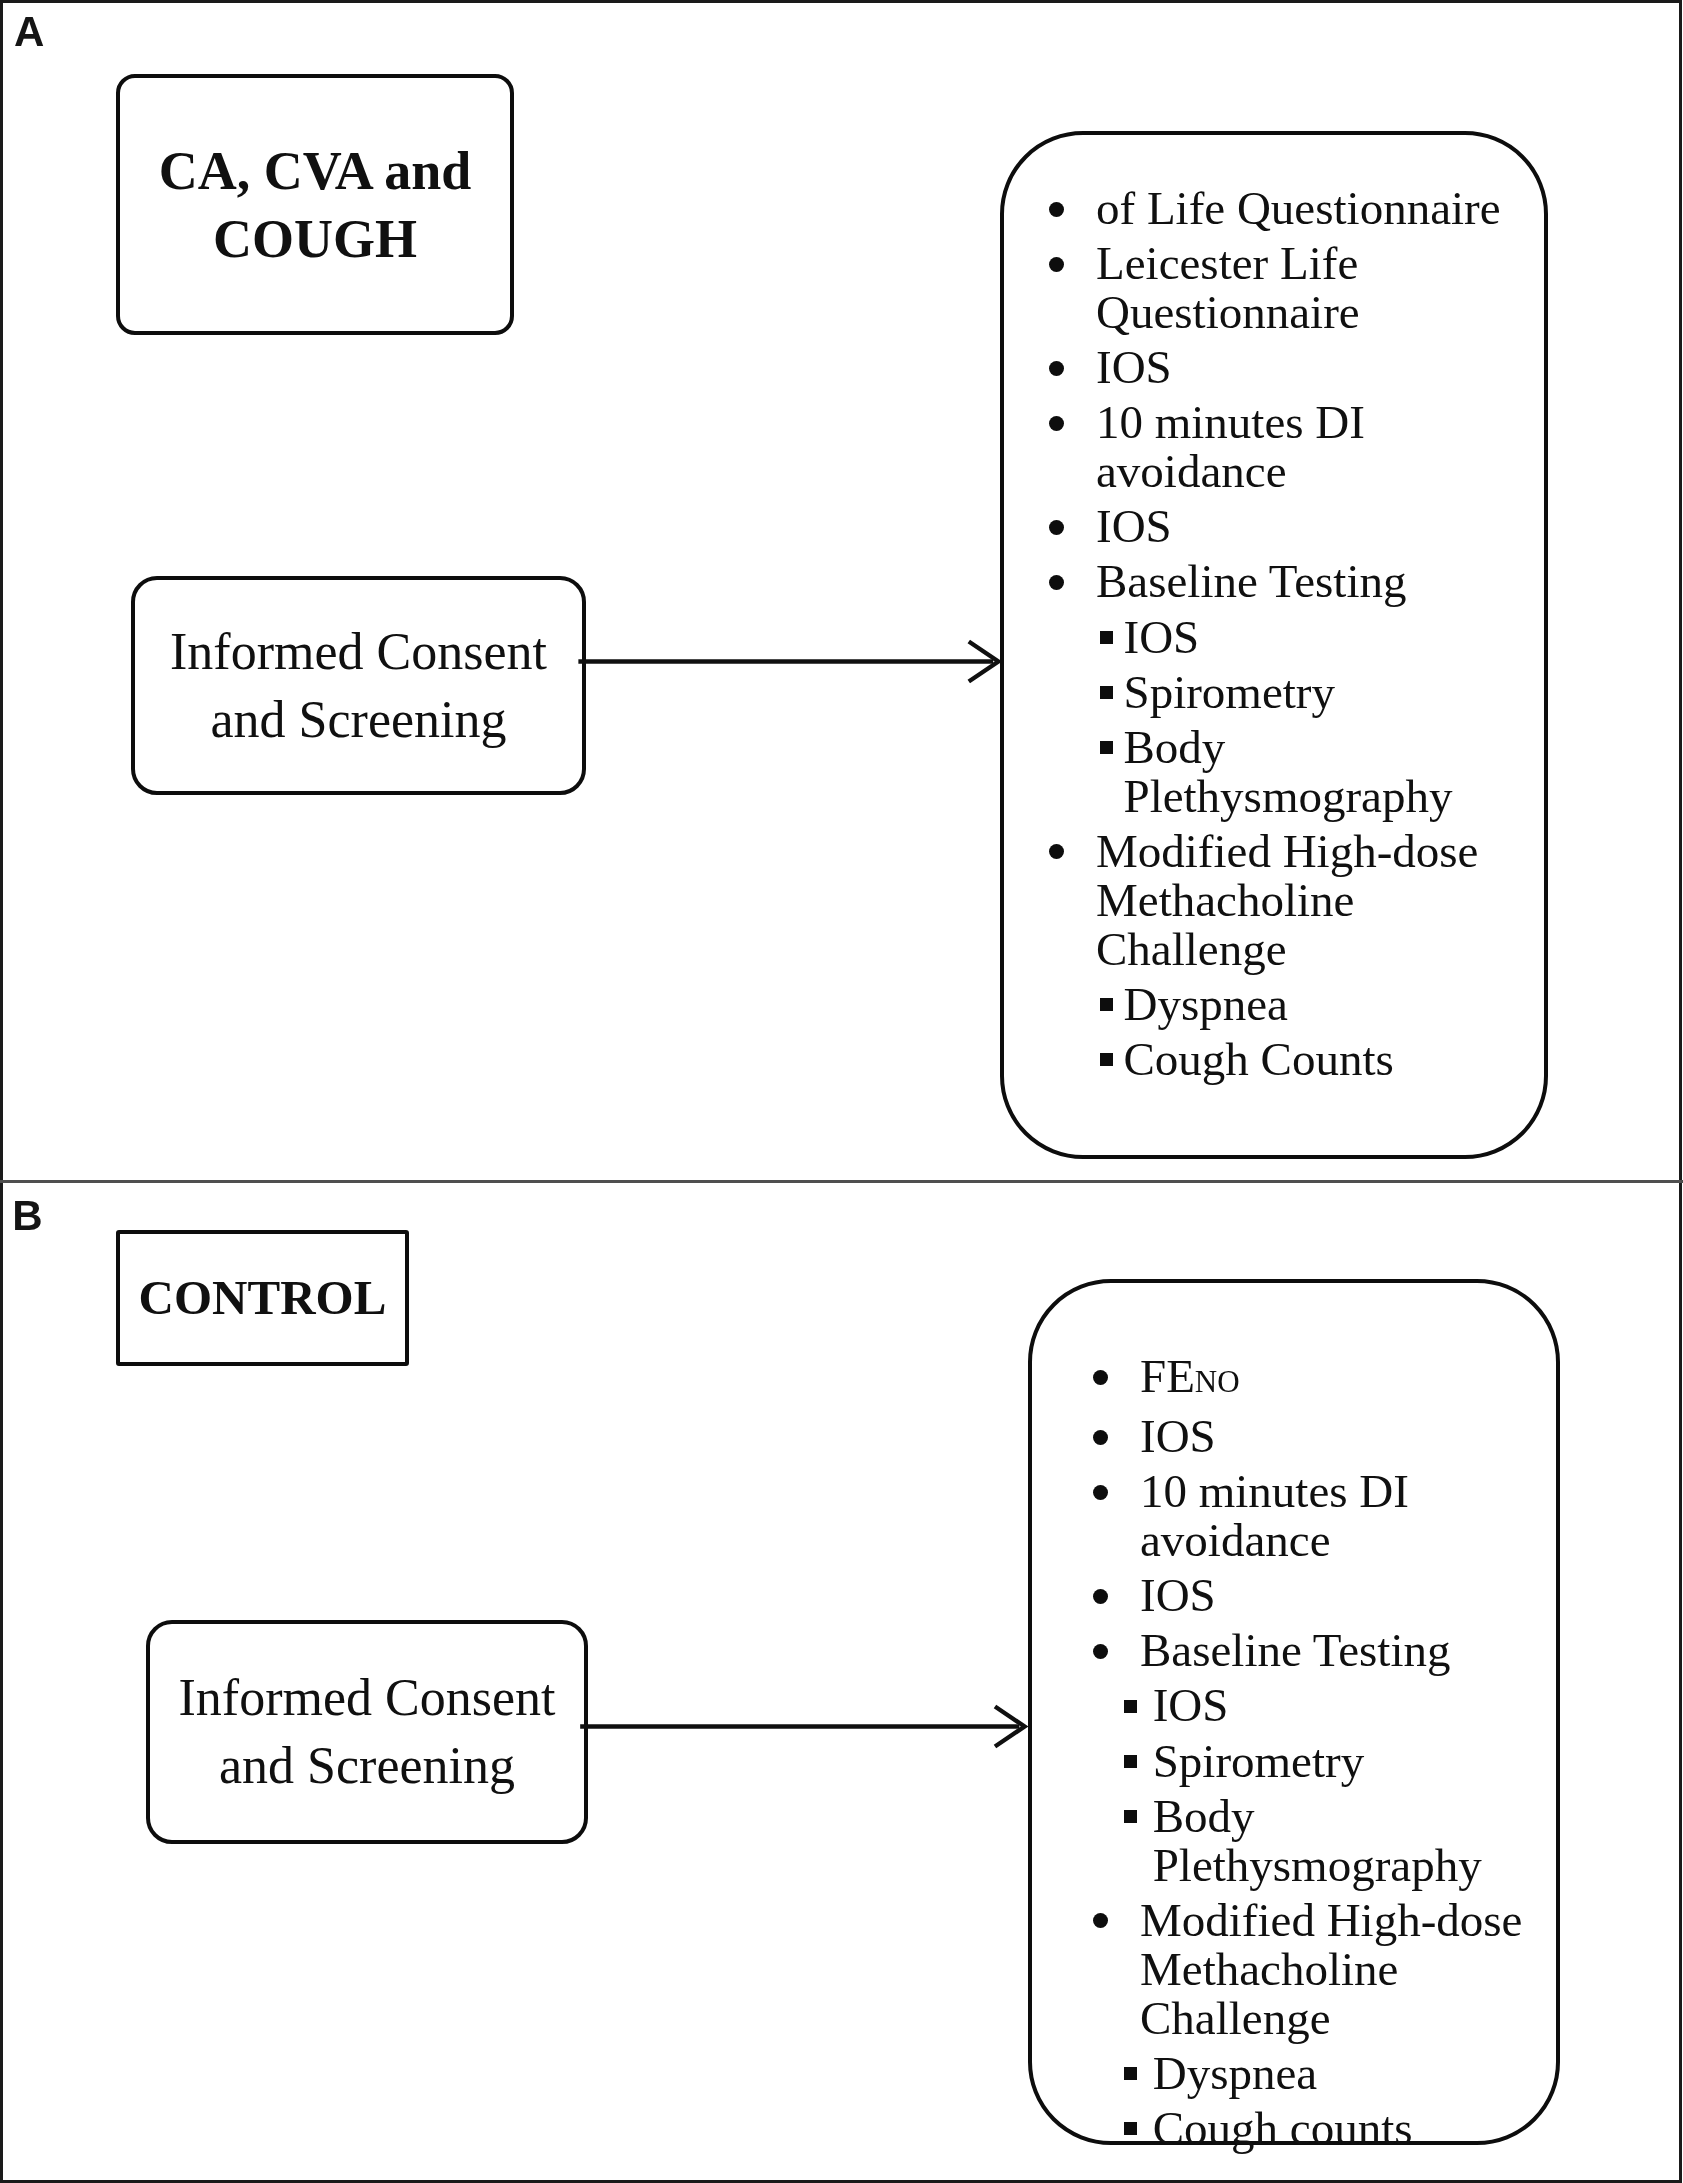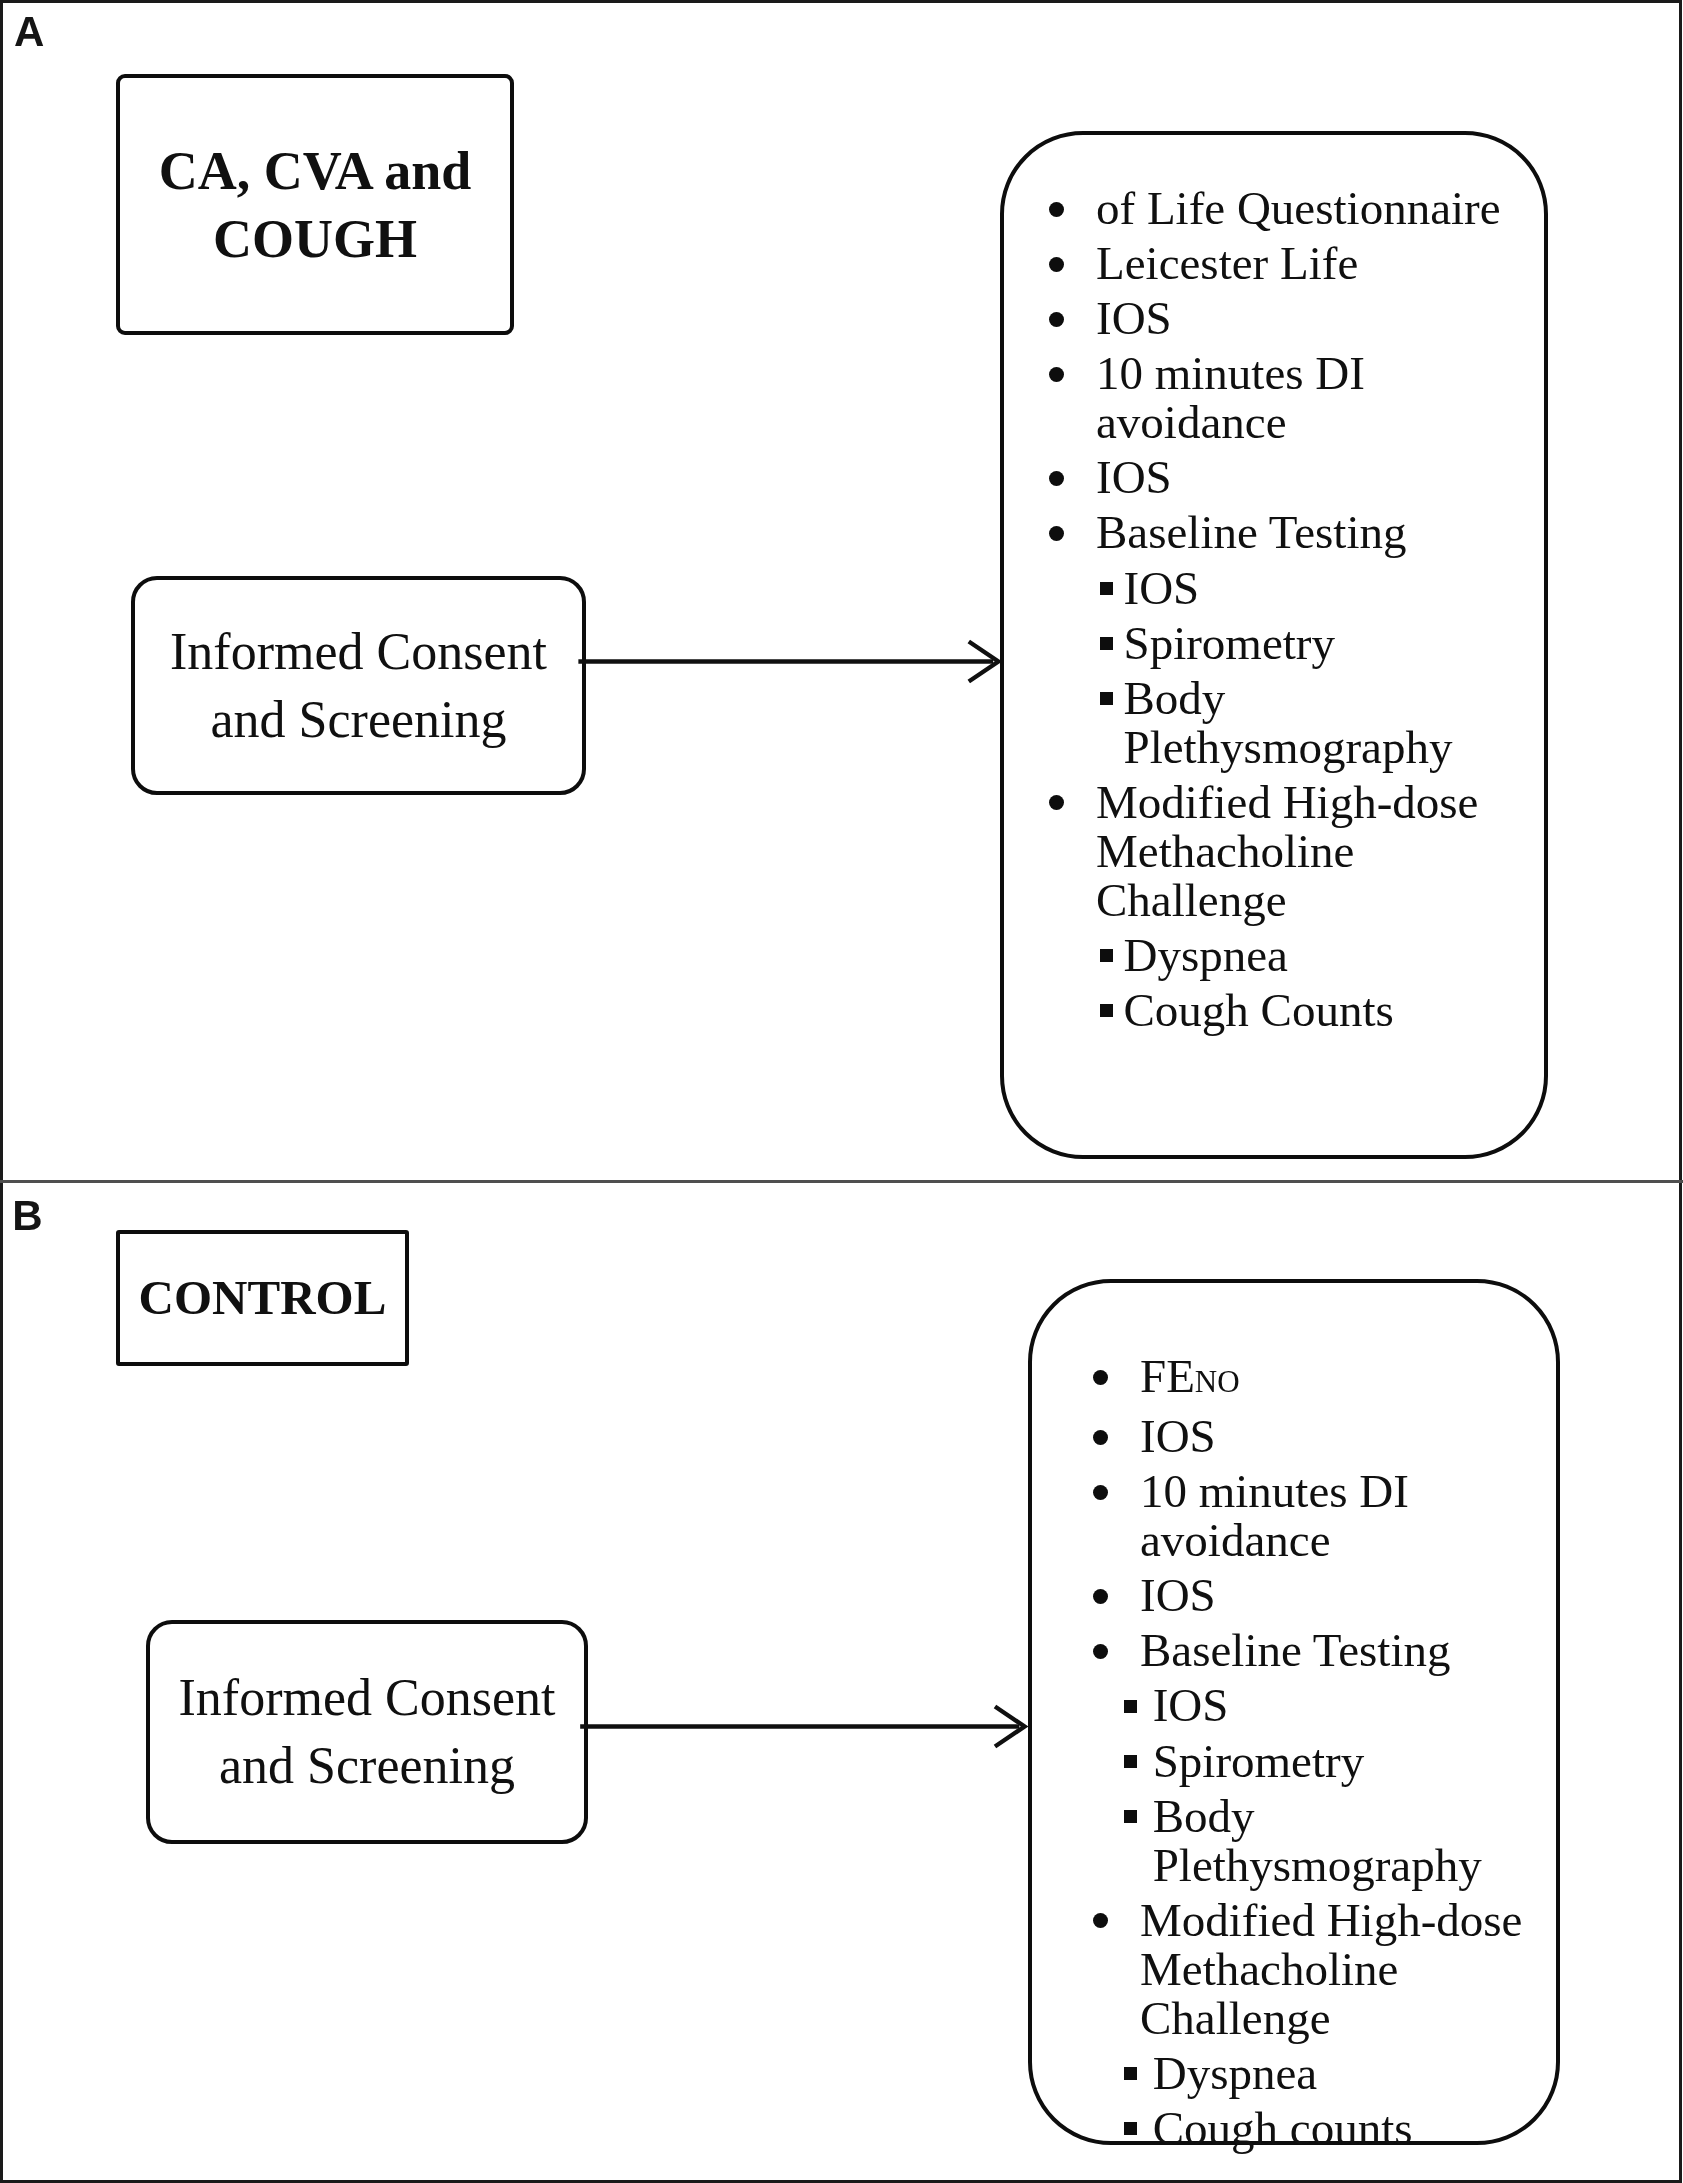--- a/index.html
+++ b/index.html
@@ -24,21 +24,21 @@
     font-weight:bold;font-size:42px;line-height:42px;color:#151515;
   }
   #label-a{left:14px;top:10.5px;}
   #label-b{left:12.2px;top:1195px;}
   
   .rbox{
     position:absolute;background:#ffffff;border:4.4px solid #0d0d0d;
     display:flex;flex-direction:column;align-items:center;justify-content:center;
     text-align:center;
   }
-  #groupbox-a{left:116px;top:74px;width:390px;height:253px;border-radius:9px;align-items:center;}
+  #groupbox-a{left:116px;top:74px;width:390px;height:253px;border-radius:19px;align-items:center;}
   #groupbox-a .gline{font-weight:bold;font-size:54px;line-height:68px;}
   #groupbox-b{left:116px;top:1230px;width:285px;height:128px;border-radius:3px;}
   #groupbox-b .gline{font-weight:bold;font-size:49px;line-height:52px;}
   .consent{font-size:52px;line-height:68px;}
   #consent-a{left:131px;top:576px;width:447px;height:211px;border-radius:26px;}
   #consent-b{left:146px;top:1620px;width:434px;height:216px;border-radius:26px;}
   
   .bigbox{
     position:absolute;background:#ffffff;border:4.4px solid #0d0d0d;border-radius:83px;
   }
@@ -95,20 +95,21 @@
       <div class="item bullet">
     <span class="marker dot"></span>
     <div class="lines">
           <div class="line">of Life Questionnaire</div>
         </div>
   </div>
       <div class="item bullet">
     <span class="marker dot"></span>
     <div class="lines">
           <div class="line">Leicester Life</div>
+          <div class="line">Questionnaire</div>
         </div>
   </div>
       <div class="item bullet">
     <span class="marker dot"></span>
     <div class="lines">
           <div class="line">IOS</div>
         </div>
   </div>
       <div class="item bullet">
     <span class="marker dot"></span>

